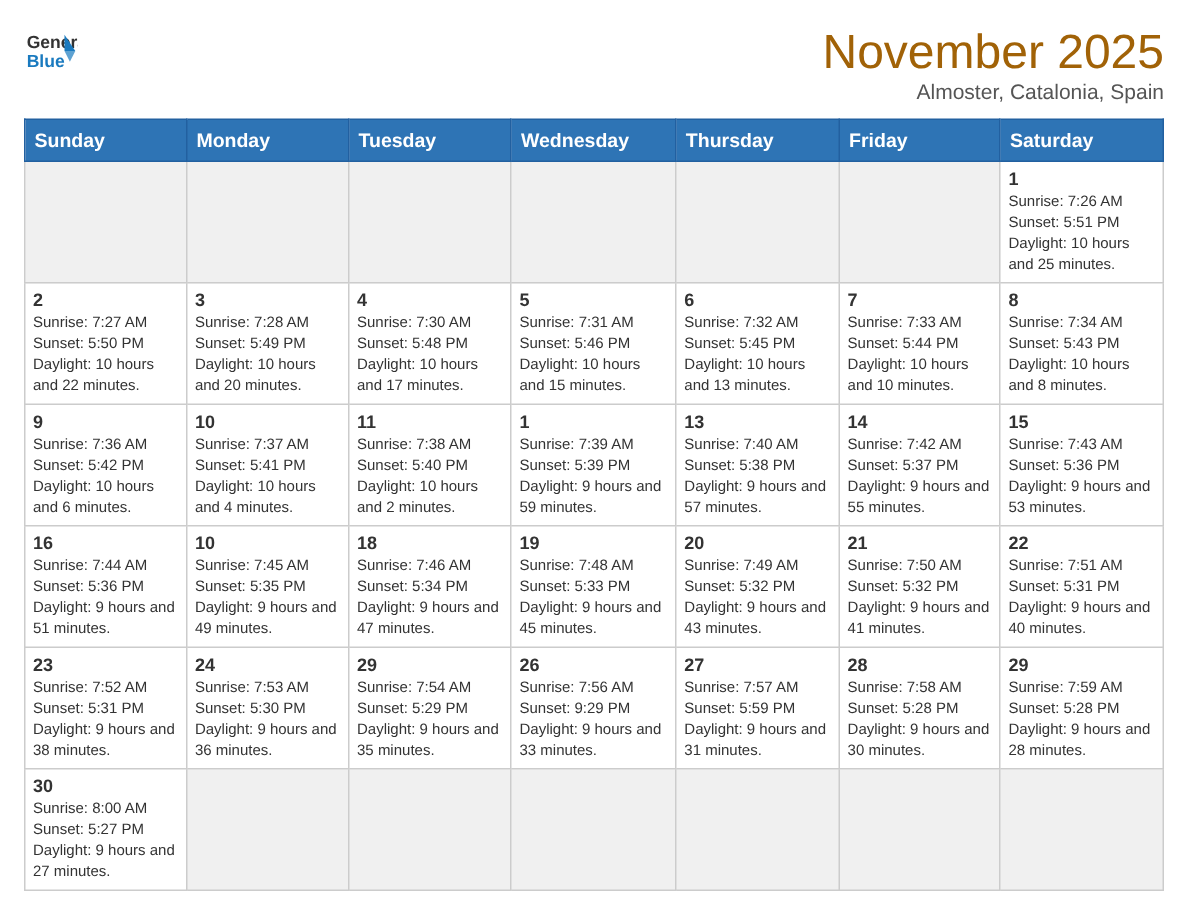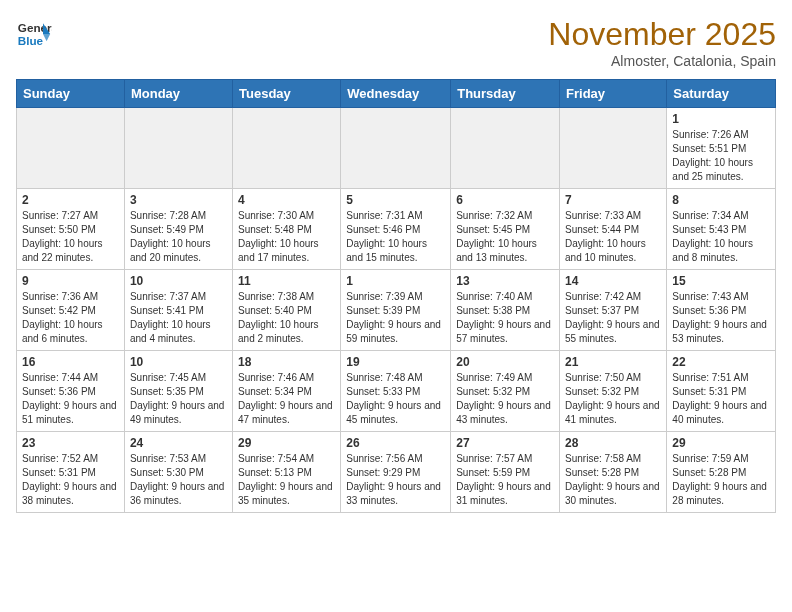--- a/index.html
+++ b/index.html
@@ -285,21 +285,21 @@
         <td>
           <span class="day-number">24</span>
           <div class="day-info">Sunrise: 7:53 AM
 Sunset: 5:30 PM
 Daylight: 9 hours
 and 36 minutes.</div>
         </td>
         <td>
           <span class="day-number">29</span>
           <div class="day-info">Sunrise: 7:54 AM
-Sunset: 5:13 PM
+Sunset: 5:29 PM
 Daylight: 9 hours
 and 35 minutes.</div>
         </td>
         <td>
           <span class="day-number">26</span>
           <div class="day-info">Sunrise: 7:56 AM
 Sunset: 9:29 PM
 Daylight: 9 hours
 and 33 minutes.</div>
         </td>
@@ -317,15 +317,30 @@
 Daylight: 9 hours
 and 30 minutes.</div>
         </td>
         <td>
           <span class="day-number">29</span>
           <div class="day-info">Sunrise: 7:59 AM
 Sunset: 5:28 PM
 Daylight: 9 hours
 and 28 minutes.</div>
         </td>
+      </tr>
+      <tr>
+        <td>
+          <span class="day-number">30</span>
+          <div class="day-info">Sunrise: 8:00 AM
+Sunset: 5:27 PM
+Daylight: 9 hours
+and 27 minutes.</div>
+        </td>
+        <td class="shaded"></td>
+        <td class="shaded"></td>
+        <td class="shaded"></td>
+        <td class="shaded"></td>
+        <td class="shaded"></td>
+        <td class="shaded"></td>
       </tr>
     </tbody>
 </table>
 
 </body></html>

